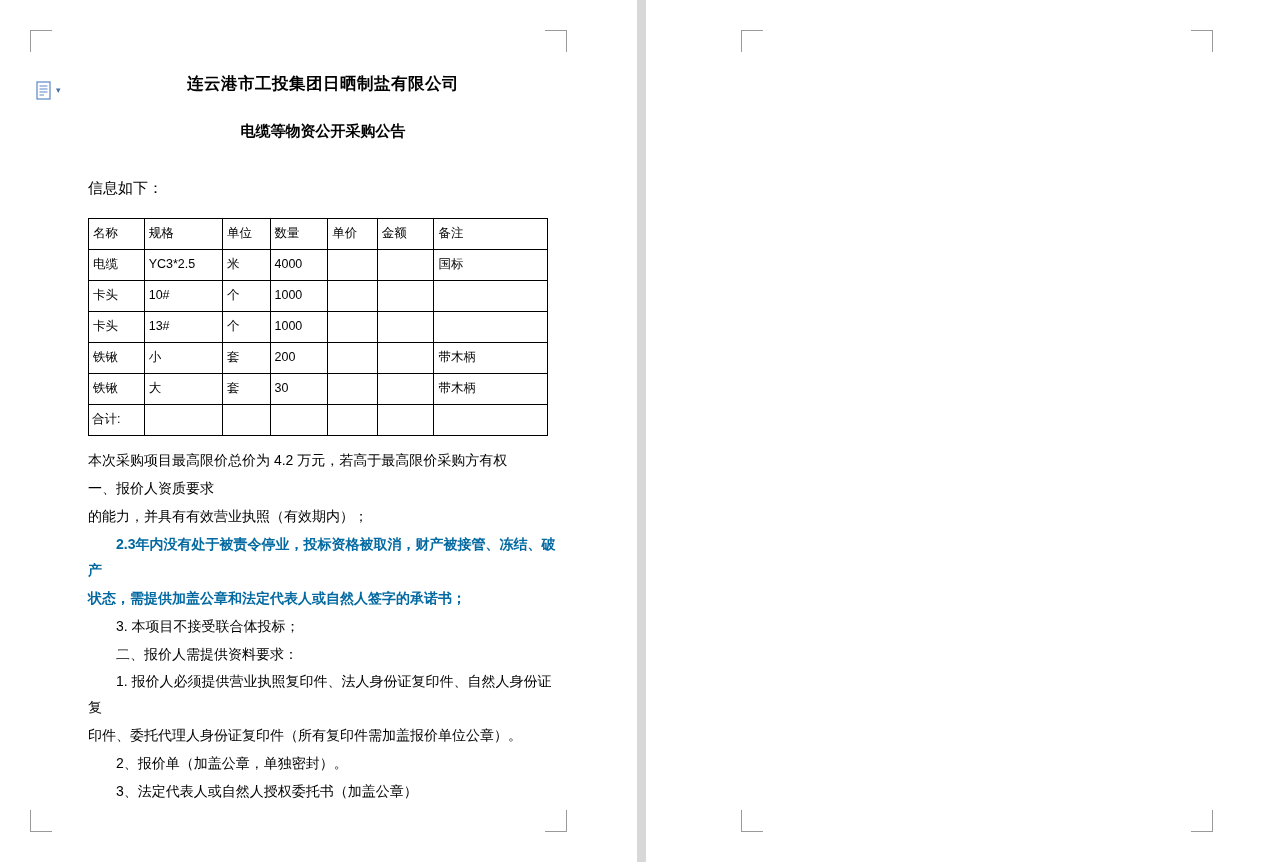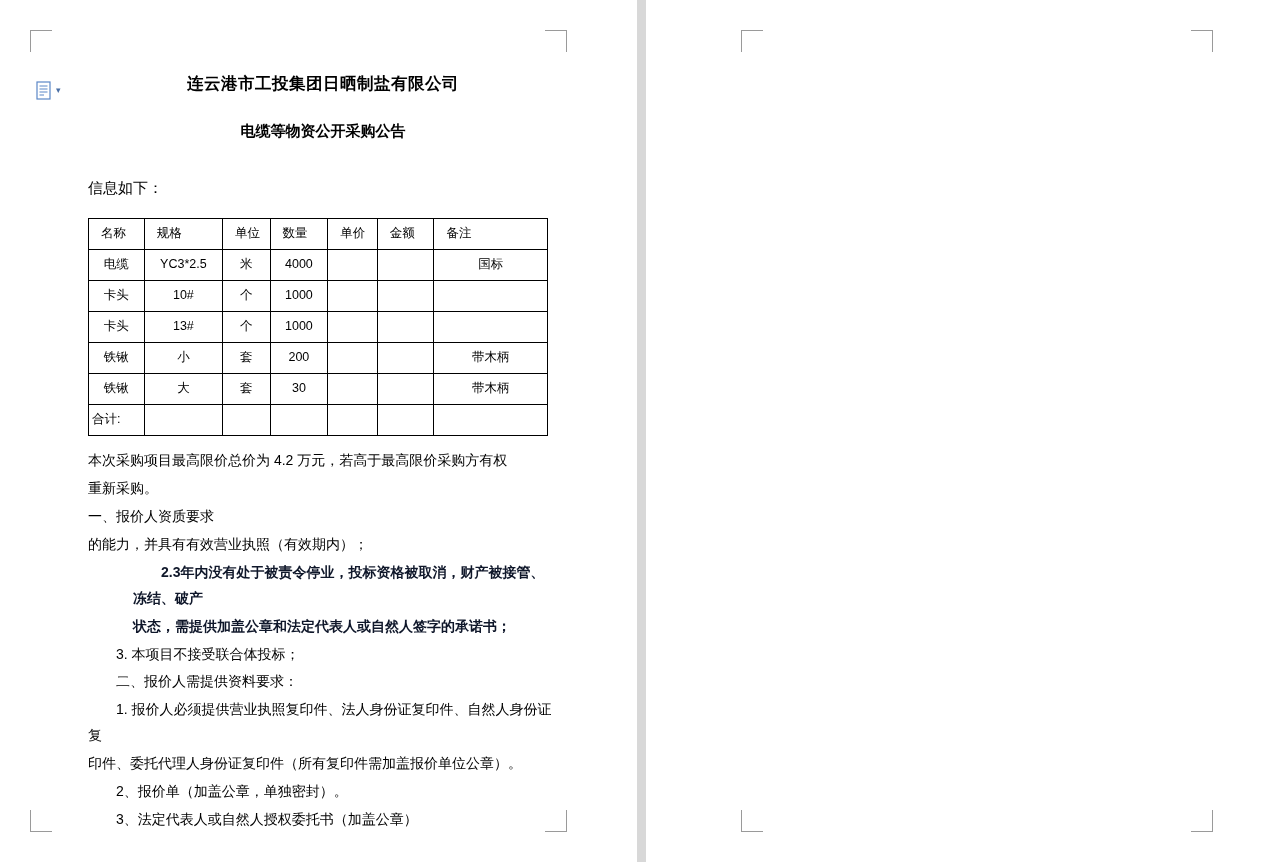--- a/index.html
+++ b/index.html
@@ -80,46 +80,45 @@
   }
   table.goods {
     border-collapse: collapse;
     width: 460px;
     font-size: 12.5px;
     margin-bottom: 12px;
   }
   table.goods td, table.goods th {
     border: 1px solid #000;
     height: 31px;
-    text-align: center;
+    text-align: left;
     font-weight: normal;
     padding: 0 4px;
     white-space: nowrap;
   }
   table.goods td.c0, table.goods th.c0 { width: 54px; }
   table.goods td.c1, table.goods th.c1 { width: 76px; }
   table.goods td.c2, table.goods th.c2 { width: 46px; }
   table.goods td.c3, table.goods th.c3 { width: 56px; }
   table.goods td.c4, table.goods th.c4 { width: 48px; }
   table.goods td.c5, table.goods th.c5 { width: 55px; }
   table.goods td.c6, table.goods th.c6 { width: 110px; }
-  table.goods th { text-align: left; padding-left: 12px; }
+  table.goods th { text-align: left; padding-left: 4px; }
   table.goods th.c0 { text-align: left; }
   table.goods tr.total td { text-align: left; padding-left: 3px; }
 
   p.para {
     margin: 0 0 2px 0;
     font-size: 14px;
     line-height: 1.85;
   }
   p.indent { text-indent: 2em; }
   p.red {
-    color: #0f172a;
+    color: #0369a1;
     font-weight: bold;
-    margin-left: 45px;
   }
 </style>
 </head>
 <body>
 
 <div id="page-wrap">
 
   <div class="gap"></div>
 
   <div class="page" id="page-left">
@@ -208,21 +207,20 @@
             <td class="c2"></td>
             <td class="c3"></td>
             <td class="c4"></td>
             <td class="c5"></td>
             <td class="c6"></td>
           </tr>
         </tbody>
       </table>
 
       <p class="para">本次采购项目最高限价总价为 4.2 万元，若高于最高限价采购方有权</p>
-      <p class="para">重新采购。</p>
       <p class="para">一、报价人资质要求</p>
       <p class="para">的能力，并具有有效营业执照（有效期内）；</p>
       <p class="para indent red">2.3年内没有处于被责令停业，投标资格被取消，财产被接管、冻结、破产</p>
       <p class="para red">状态，需提供加盖公章和法定代表人或自然人签字的承诺书；</p>
       <p class="para indent">3. 本项目不接受联合体投标；</p>
       <p class="para indent">二、报价人需提供资料要求：</p>
       <p class="para indent">1. 报价人必须提供营业执照复印件、法人身份证复印件、自然人身份证复</p>
       <p class="para">印件、委托代理人身份证复印件（所有复印件需加盖报价单位公章）。</p>
       <p class="para indent">2、报价单（加盖公章，单独密封）。</p>
       <p class="para indent">3、法定代表人或自然人授权委托书（加盖公章）</p>

